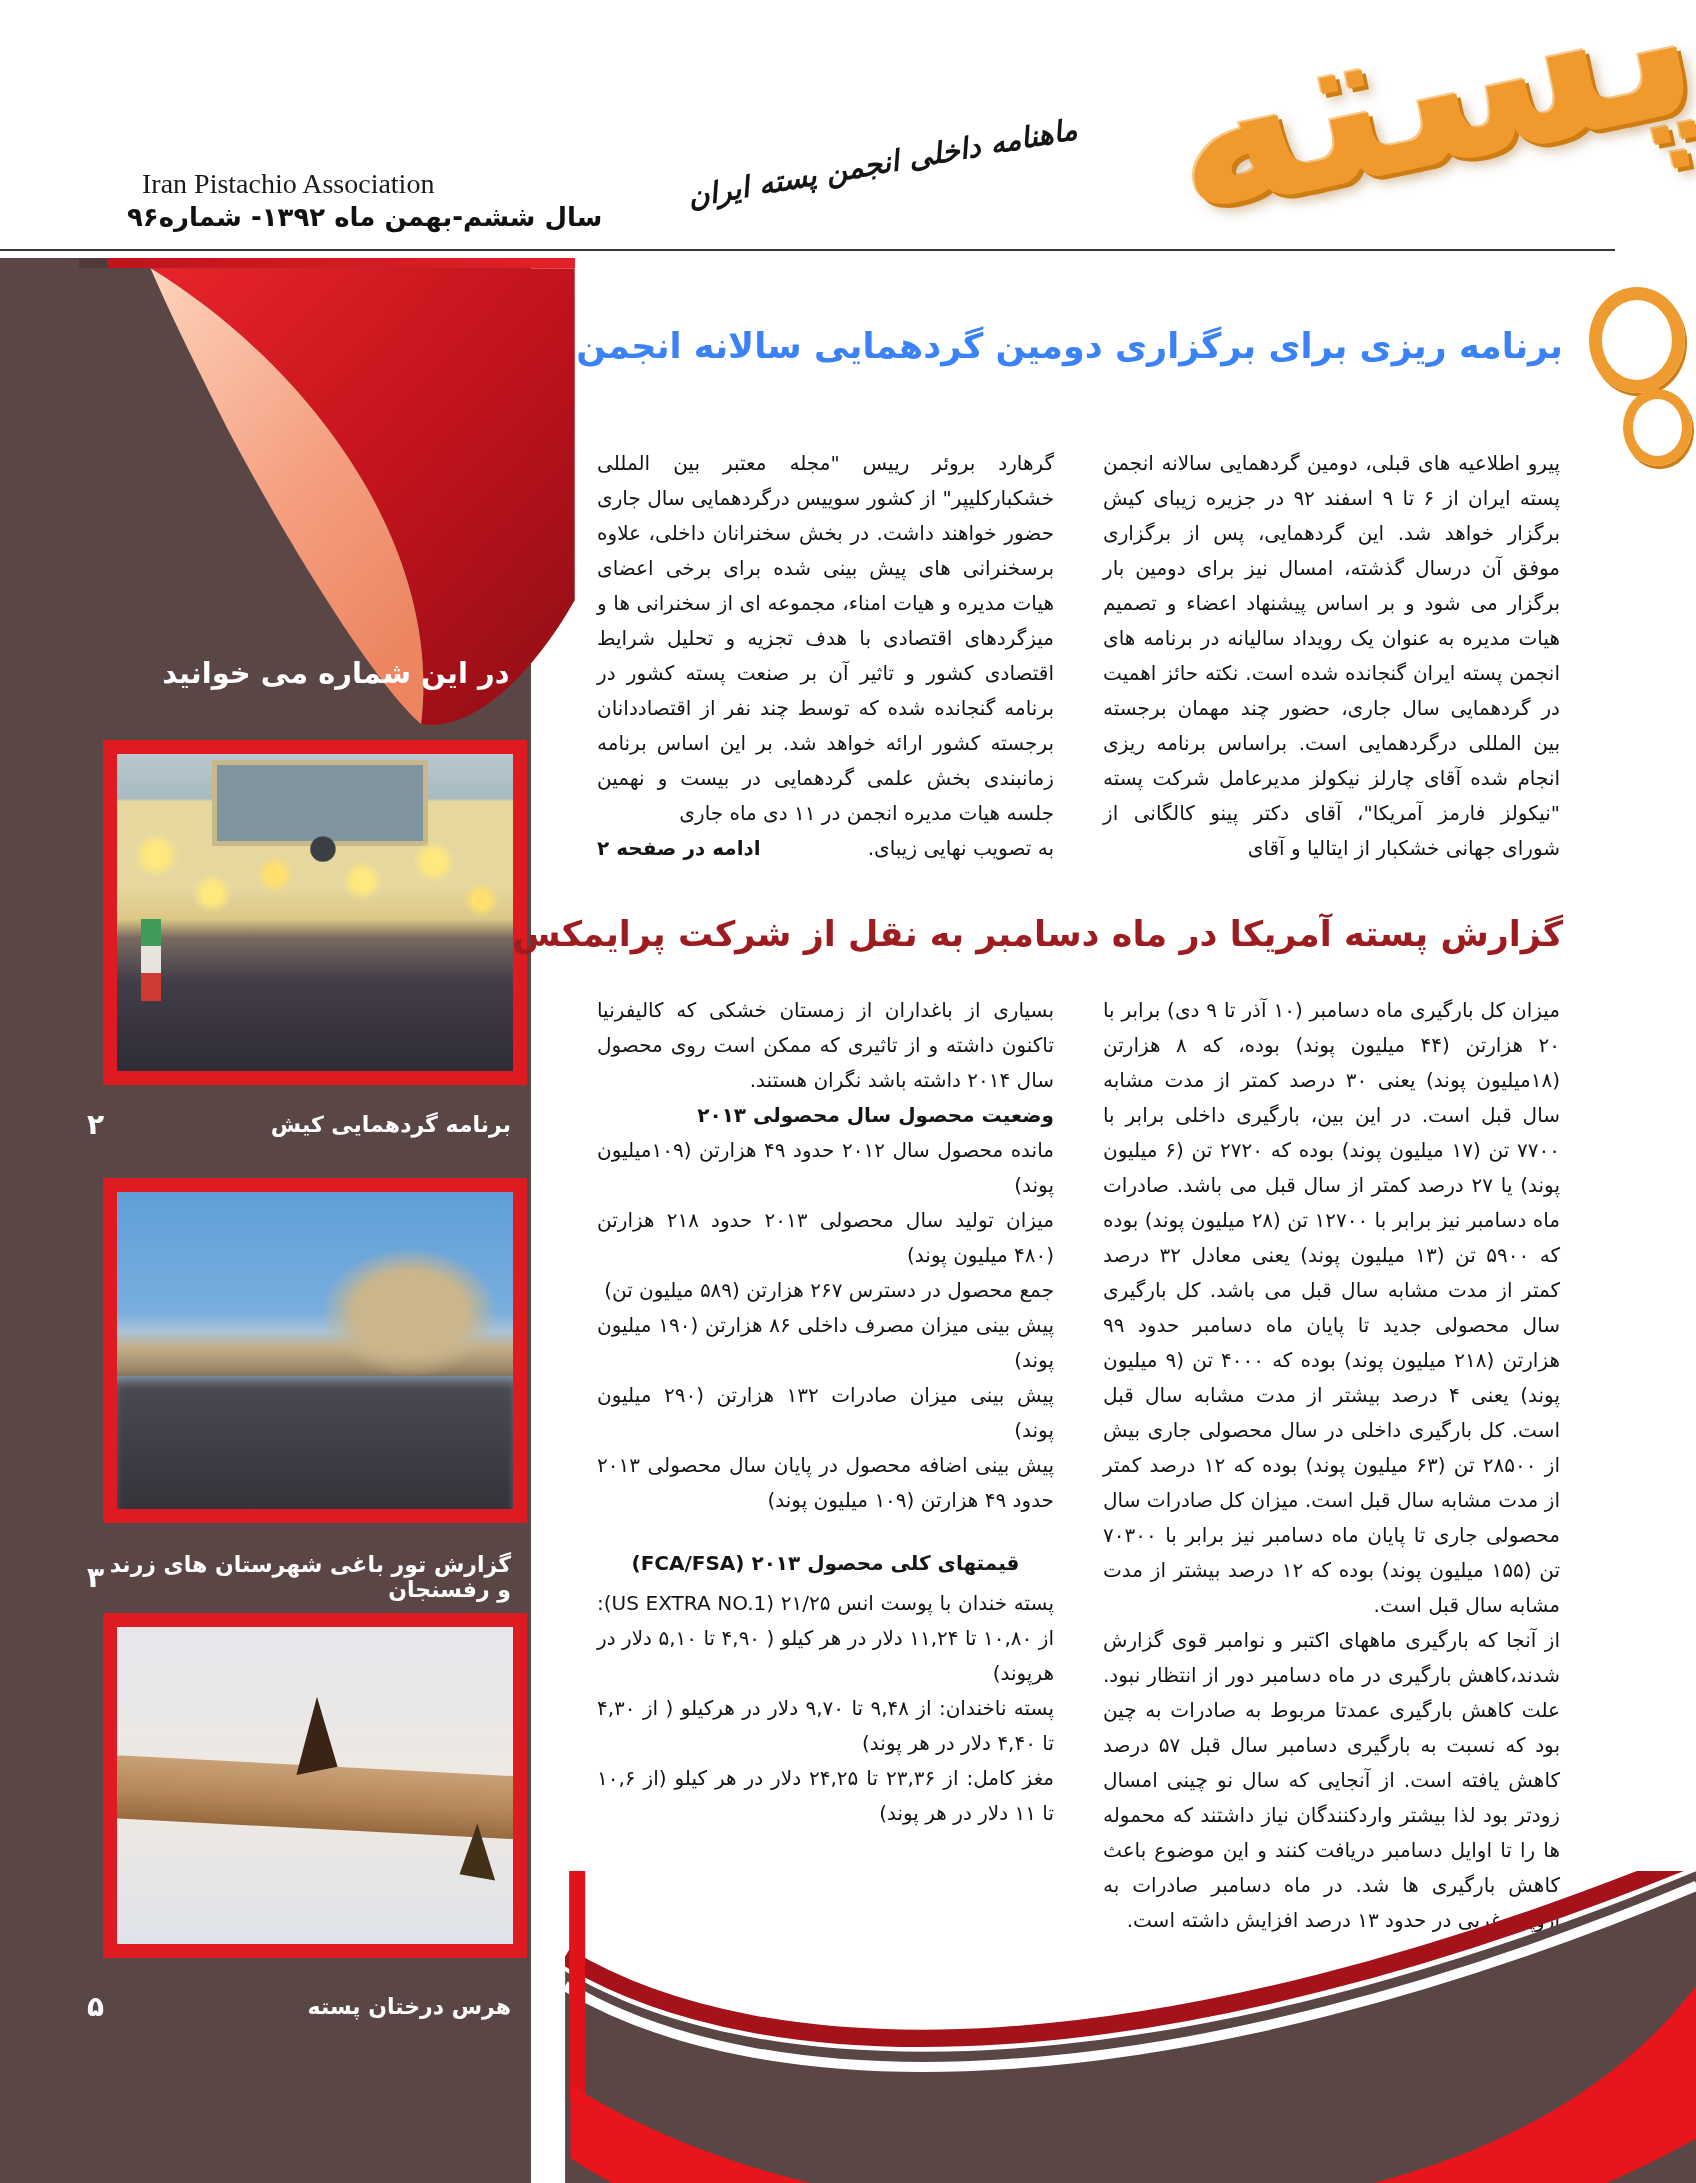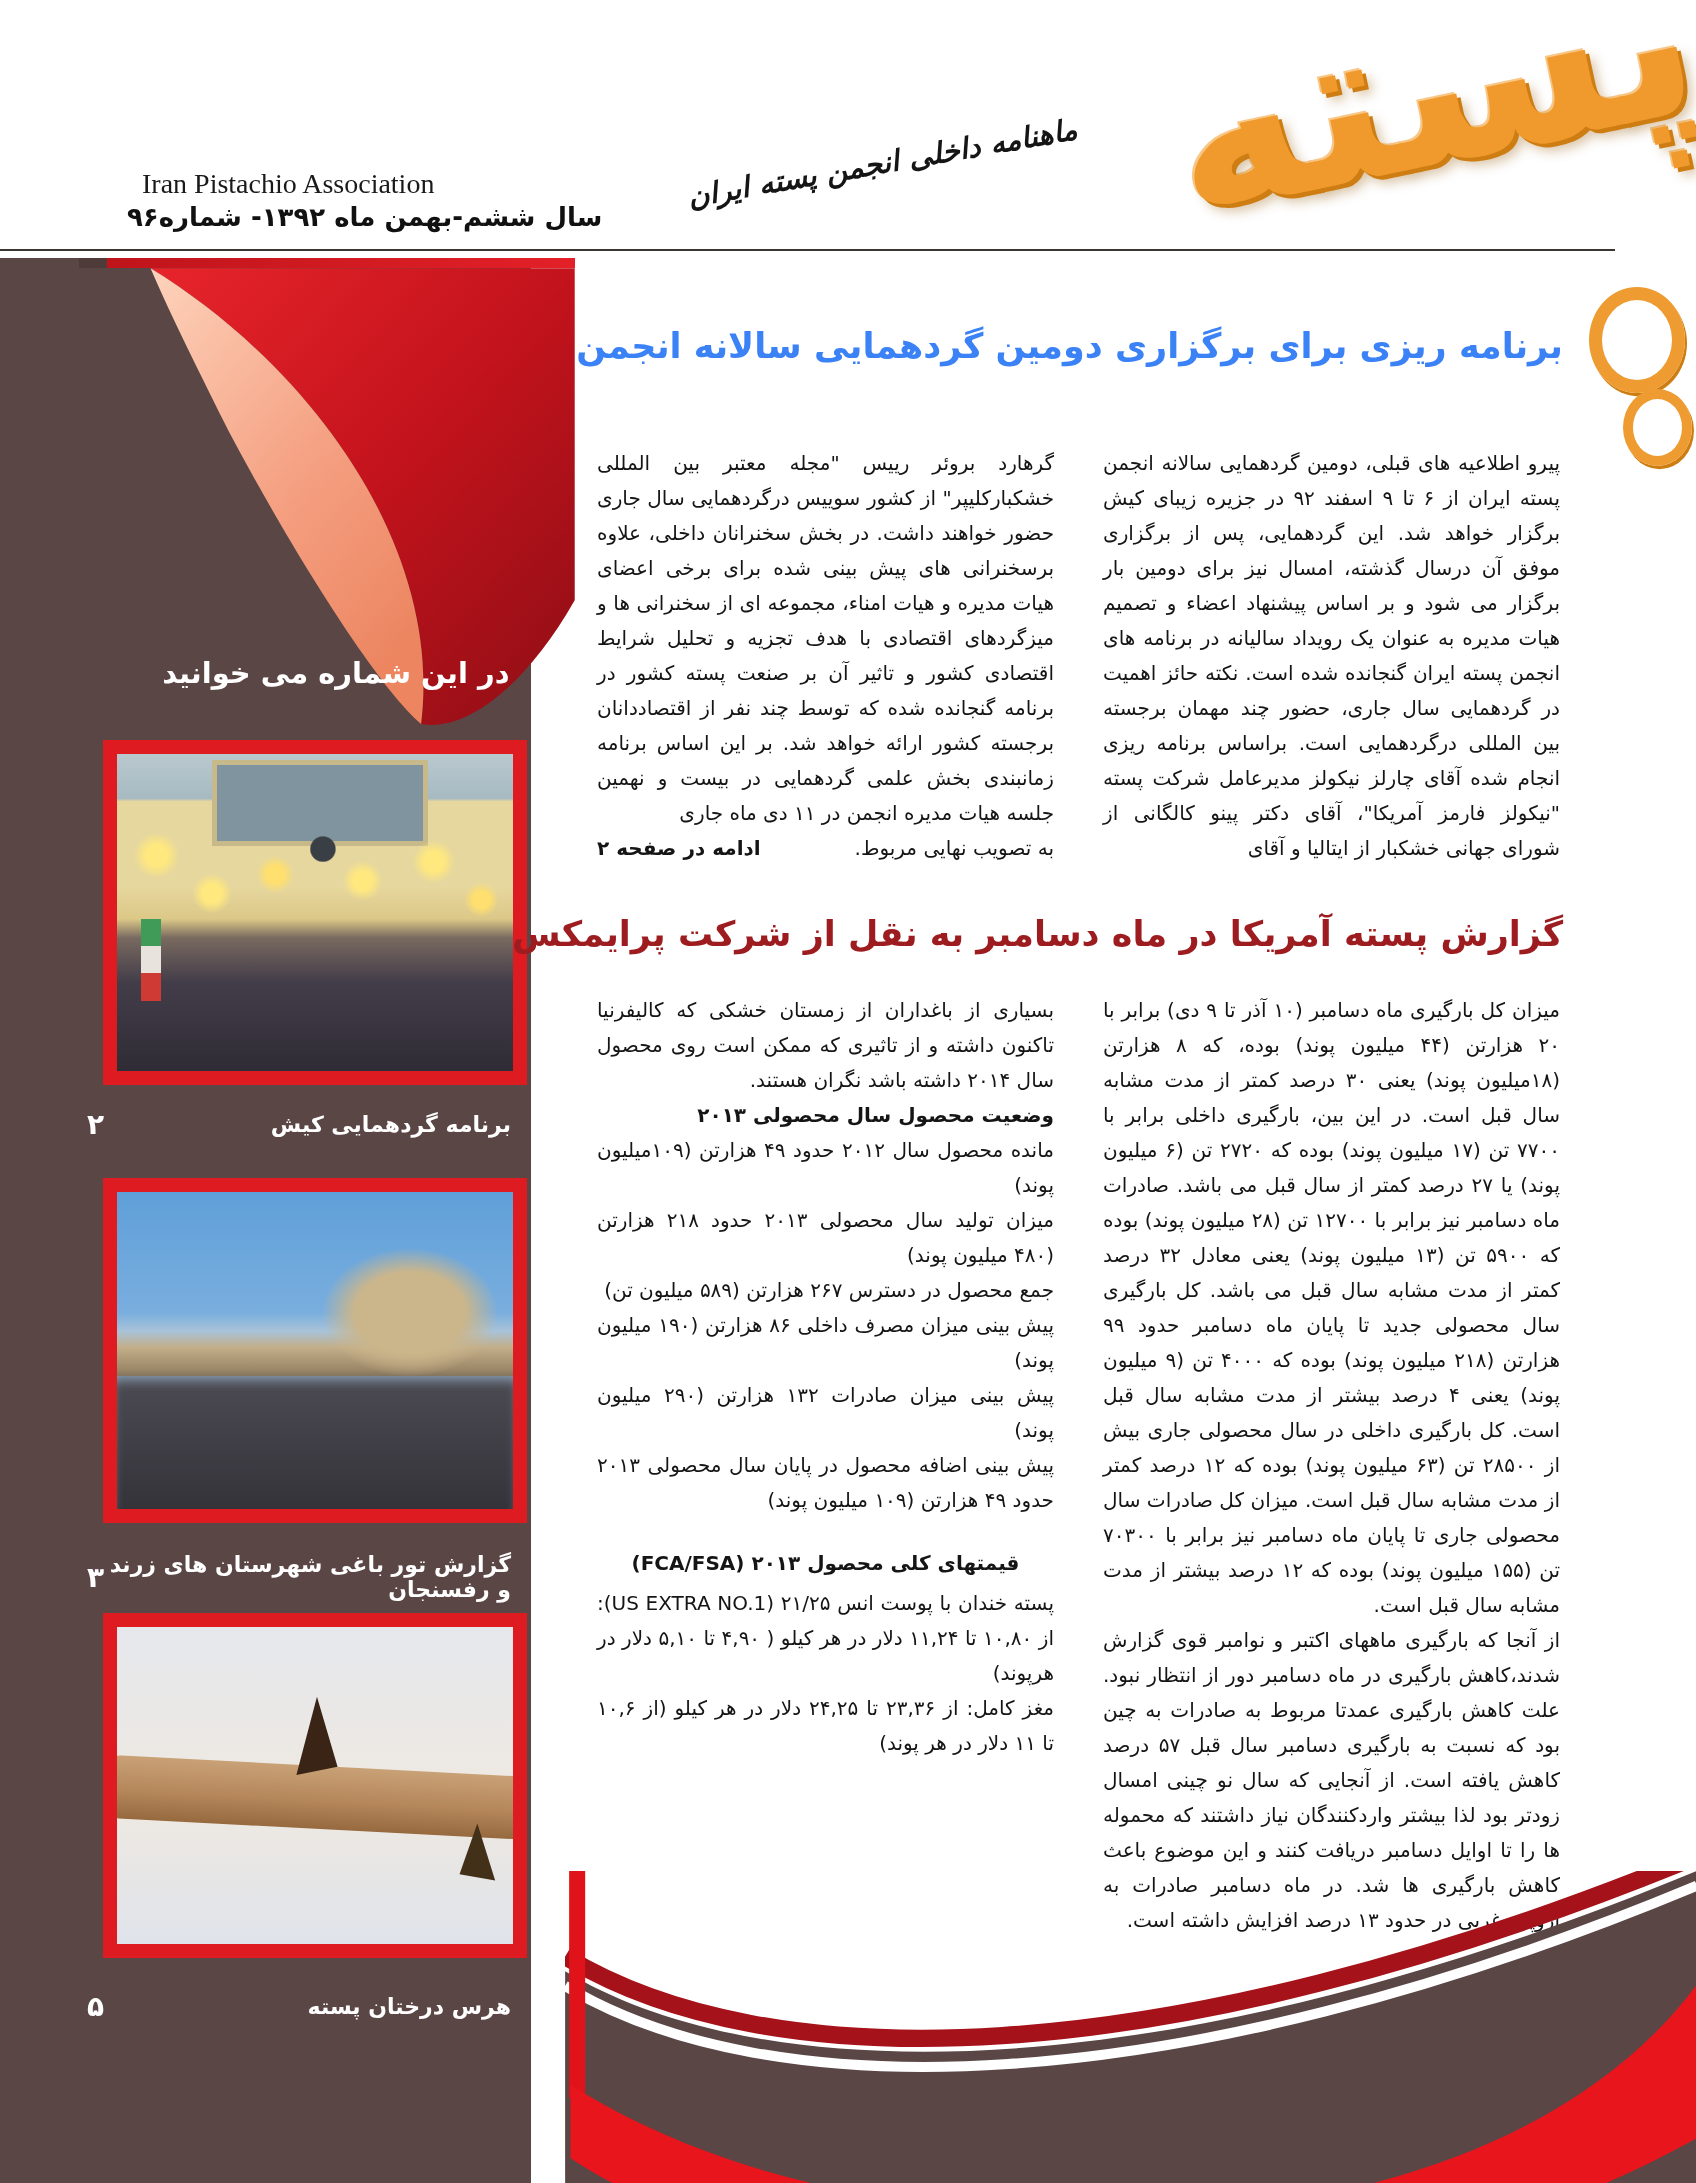--- a/index.html
+++ b/index.html
@@ -156,41 +156,42 @@
       <span class="cap">هرس درختان پسته</span>
       <span class="pnum">۵</span>
     </div>
   </div>
 
   <div class="headline h1pos">برنامه ریزی برای برگزاری  دومین گردهمایی سالانه انجمن</div>
   <div class="col rcol1">پیرو اطلاعیه های قبلی، دومین گردهمایی سالانه انجمن پسته ایران از ۶ تا ۹ اسفند ۹۲ در جزیره زیبای کیش برگزار خواهد شد.  این گردهمایی، پس از برگزاری موفق آن درسال گذشته، امسال نیز برای دومین بار برگزار می شود و بر اساس پیشنهاد اعضاء و تصمیم هیات مدیره به عنوان یک رویداد سالیانه در برنامه های انجمن پسته ایران گنجانده شده است. نکته حائز اهمیت در گردهمایی سال جاری، حضور چند مهمان برجسته بین المللی درگردهمایی است. براساس برنامه ریزی انجام شده آقای چارلز نیکولز مدیرعامل شرکت پسته "نیکولز فارمز آمریکا"، آقای دکتر پینو کالگانی از شورای جهانی خشکبار از ایتالیا و آقای</div>
   <div class="col lcol1">
     <p>گرهارد بروئر رییس "مجله معتبر بین المللی خشکبارکلیپر" از کشور سوییس درگردهمایی سال جاری حضور خواهند داشت. در بخش سخنرانان داخلی، علاوه برسخنرانی های پیش بینی شده برای برخی اعضای هیات مدیره و هیات امناء، مجموعه ای از سخنرانی ها و میزگردهای اقتصادی با هدف تجزیه و تحلیل شرایط اقتصادی کشور و تاثیر آن بر صنعت پسته کشور در برنامه گنجانده شده که توسط چند نفر از اقتصاددانان برجسته کشور ارائه خواهد شد. بر این اساس برنامه زمانبندی بخش علمی گردهمایی در بیست و نهمین جلسه هیات مدیره انجمن در ۱۱ دی ماه جاری</p>
     <div class="lastline">
-      <span>به تصویب نهایی مربوط.</span>
+      <span>به تصویب نهایی زیبای.</span>
       <span class="bold">ادامه در صفحه ۲</span>
     </div>
   </div>
 
   <div class="headline h2pos">گزارش پسته آمریکا در ماه دسامبر به نقل از شرکت پرایمکس</div>
   <div class="col rcol2">
     <p>میزان کل بارگیری ماه دسامبر (۱۰ آذر تا ۹ دی) برابر با ۲۰ هزارتن (۴۴ میلیون پوند) بوده، که ۸ هزارتن (۱۸میلیون پوند) یعنی ۳۰  درصد کمتر از مدت مشابه سال قبل است. در این بین، بارگیری داخلی برابر با ۷۷۰۰ تن (۱۷ میلیون پوند) بوده که ۲۷۲۰ تن (۶ میلیون پوند) یا  ۲۷ درصد کمتر از سال قبل می باشد. صادرات ماه دسامبر نیز برابر با ۱۲۷۰۰ تن (۲۸ میلیون پوند) بوده که ۵۹۰۰ تن (۱۳ میلیون پوند) یعنی معادل ۳۲ درصد کمتر از مدت مشابه سال قبل می باشد. کل بارگیری سال محصولی جدید تا پایان ماه دسامبر حدود ۹۹ هزارتن (۲۱۸ میلیون پوند) بوده که ۴۰۰۰ تن (۹ میلیون پوند) یعنی ۴ درصد بیشتر از مدت مشابه سال قبل است. کل بارگیری داخلی در سال محصولی جاری بیش از ۲۸۵۰۰ تن (۶۳ میلیون پوند) بوده که ۱۲ درصد کمتر از مدت مشابه سال قبل است. میزان کل صادرات سال محصولی جاری تا پایان ماه دسامبر نیز برابر با ۷۰۳۰۰ تن (۱۵۵ میلیون پوند) بوده که ۱۲ درصد بیشتر از مدت مشابه سال قبل است.</p>
     <p>از آنجا که بارگیری ماههای اکتبر و نوامبر قوی گزارش شدند،کاهش بارگیری در ماه دسامبر دور از انتظار نبود. علت کاهش بارگیری عمدتا مربوط به صادرات به چین بود که نسبت به بارگیری دسامبر سال قبل ۵۷ درصد کاهش یافته است. از آنجایی که سال نو چینی امسال زودتر بود لذا  بیشتر واردکنندگان نیاز داشتند که محموله ها را تا اوایل دسامبر دریافت کنند و این موضوع باعث کاهش بارگیری ها شد. در ماه دسامبر صادرات به اروپای غربی در حدود ۱۳ درصد افزایش داشته است.</p>
   </div>
   <div class="col lcol2">
     <p>بسیاری از باغداران از زمستان خشکی که کالیفرنیا تاکنون داشته و از تاثیری که ممکن است روی محصول سال  ۲۰۱۴ داشته باشد نگران هستند.</p>
     <div class="subhead">وضعیت محصول سال محصولی ۲۰۱۳</div>
     <div class="item">مانده محصول سال ۲۰۱۲ حدود ۴۹ هزارتن (۱۰۹میلیون پوند)</div>
     <div class="item">میزان تولید سال محصولی ۲۰۱۳ حدود ۲۱۸ هزارتن  (۴۸۰ میلیون پوند)</div>
     <div class="item">جمع محصول در دسترس  ۲۶۷ هزارتن (۵۸۹ میلیون تن)</div>
     <div class="item">پیش بینی میزان مصرف داخلی  ۸۶  هزارتن (۱۹۰ میلیون پوند)</div>
     <div class="item">پیش بینی میزان صادرات  ۱۳۲ هزارتن (۲۹۰ میلیون پوند)</div>
     <div class="item">پیش بینی اضافه محصول در پایان سال محصولی ۲۰۱۳ حدود ۴۹ هزارتن (۱۰۹ میلیون پوند)</div>
     <div class="subhead centered">قیمتهای کلی محصول ۲۰۱۳ (FCA/FSA)</div>
     <div class="item">پسته خندان با پوست انس ۲۱/۲۵ (US EXTRA NO.1): از ۱۰,۸۰ تا  ۱۱,۲۴  دلار در هر کیلو ( ۴,۹۰ تا ۵,۱۰ دلار در هرپوند)</div>
+    <div class="item">پسته ناخندان:  از ۹,۴۸ تا  ۹,۷۰  دلار در هرکیلو ( از ۴,۳۰ تا ۴,۴۰ دلار در هر پوند)</div>
     <div class="item">مغز کامل: از ۲۳,۳۶ تا ۲۴,۲۵ دلار در هر کیلو (از ۱۰,۶ تا ۱۱ دلار در هر پوند)</div>
   </div>
 
   <svg class="bottom-swoosh" width="1132" height="312" viewBox="0 0 1694 467">
     <path d="M0,150 C300,330 900,330 1694,0 L1694,467 L0,467 Z" fill="#5B4646"></path>
     <path d="M0,128 C300,310 880,312 1694,-22" stroke="#A6121A" stroke-width="26" fill="none"></path>
     <path d="M0,172 C302,354 902,352 1694,22" stroke="#ffffff" stroke-width="15" fill="none"></path>
     <rect x="6" y="0" width="24" height="340" fill="#DF1319"></rect>
     <path d="M8,320 C260,480 620,540 1000,505 C1320,470 1560,350 1694,170 L1694,400 C1350,590 950,650 560,610 C330,585 130,510 8,430 Z" fill="#E8151C"></path>
   </svg>

